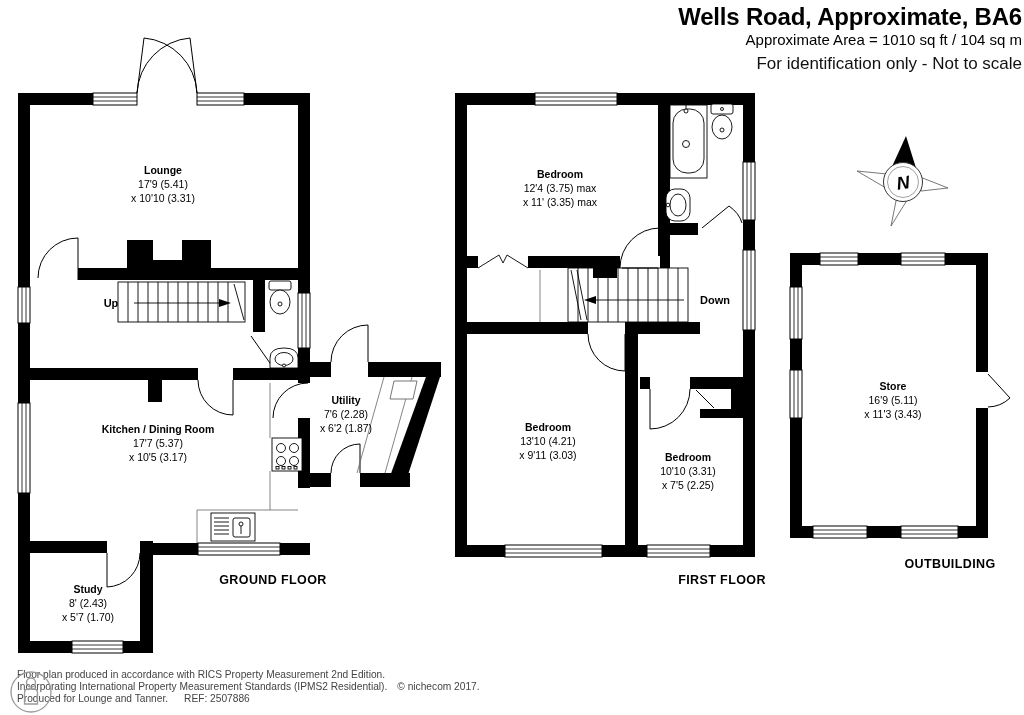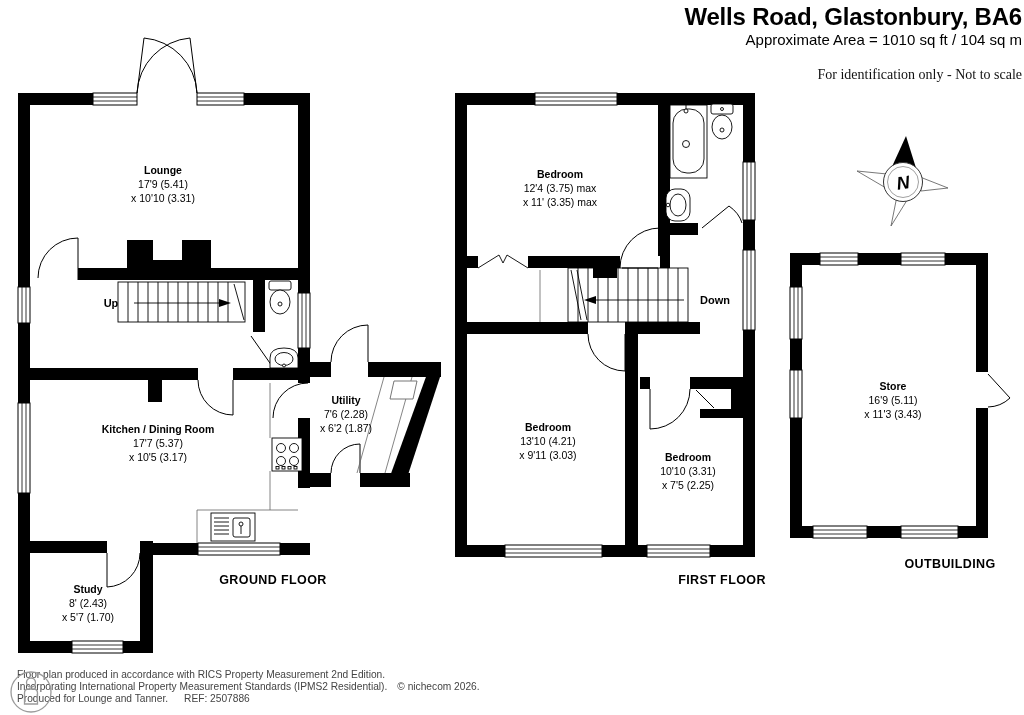--- a/index.html
+++ b/index.html
@@ -1,21 +1,21 @@
 <!DOCTYPE html>
 <html><head>
 <meta charset="utf-8">
 <style>
   html,body{margin:0;padding:0;background:#fff;}
   .canvas{position:relative;width:1024px;height:715px;background:#ffffff;overflow:hidden;
           font-family:"Liberation Sans",sans-serif;color:#000;}
   .header{position:absolute;top:4px;right:2px;text-align:right;}
   .header .title{font-size:24px;font-weight:bold;letter-spacing:-0.2px;line-height:26px;}
   .header .area-line{font-size:15px;line-height:18px;margin-top:1px;}
-  .header .disclaimer{font-size:14px;margin-top:18px;color:#111;font-family:Liberation Serif, serif;}
+  .header .disclaimer{font-size:17px;margin-top:5px;color:#111;}
   svg{position:absolute;left:0;top:0;}
   svg text{font-family:"Liberation Sans",sans-serif;fill:#000;}
   .room-name{font-size:10.5px;font-weight:bold;}
   .room-dim{font-size:10.5px;}
   .floor-label{font-size:12.5px;font-weight:bold;letter-spacing:.4px;}
   .stair-label{font-size:11px;font-weight:bold;}
   .wall{fill:#000;stroke:none;}
   .punch{fill:#fff;stroke:none;}
   .win rect,.win polygon{fill:#fff;stroke:#000;stroke-width:1;}
   .win line{stroke:#000;stroke-width:0.8;}
@@ -29,21 +29,21 @@
   .footer-text{margin-left:9px;font-size:10.2px;line-height:11.8px;color:#444;}
   .footer .cr{margin-left:10px;}
   .footer .ref{margin-left:16px;}
 </style>
 </head>
 <body>
 
 <div class="canvas">
 
   <div class="header">
-    <div class="title">Wells Road, Glastonbury, BA6</div>
+    <div class="title">Wells Road, Approximate, BA6</div>
     <div class="area-line">Approximate Area = 1010 sq ft / 104 sq m</div>
     <div class="disclaimer">For identification only - Not to scale</div>
   </div>
 
   <svg width="1024" height="715" viewBox="0 0 1024 715">
 
     <g>
 
       <g>
         <rect class="wall" x="18" y="93" width="292" height="12"></rect>
@@ -389,18 +389,18 @@
   </svg>
 
   <div class="footer">
     <svg width="46" height="46" viewBox="0 0 46 46">
       <circle cx="23" cy="23" r="20" fill="none" stroke="#9b9b9b" stroke-width="1.3"></circle>
       <circle cx="23" cy="13.5" r="4.5" fill="none" stroke="#9b9b9b" stroke-width="1.3"></circle>
       <path d="M16.5,35 L16.5,24 Q16.5,20 20.5,20 L25.5,20 Q29.5,20 29.5,24 L29.5,35 Z" fill="none" stroke="#9b9b9b" stroke-width="1.3"></path>
     </svg>
     <div class="footer-text">
       <div>Floor plan produced in accordance with RICS Property Measurement 2nd Edition.</div>
-      <div><span>Incorporating International Property Measurement Standards (IPMS2 Residential).</span><span class="cr">© nichecom 2026.</span></div>
+      <div><span>Incorporating International Property Measurement Standards (IPMS2 Residential).</span><span class="cr">© nichecom 2017.</span></div>
       <div><span>Produced for Lounge and Tanner.</span><span class="ref">REF: 2507886</span></div>
     </div>
   </div>
 
 </div>
 
 </body></html>

